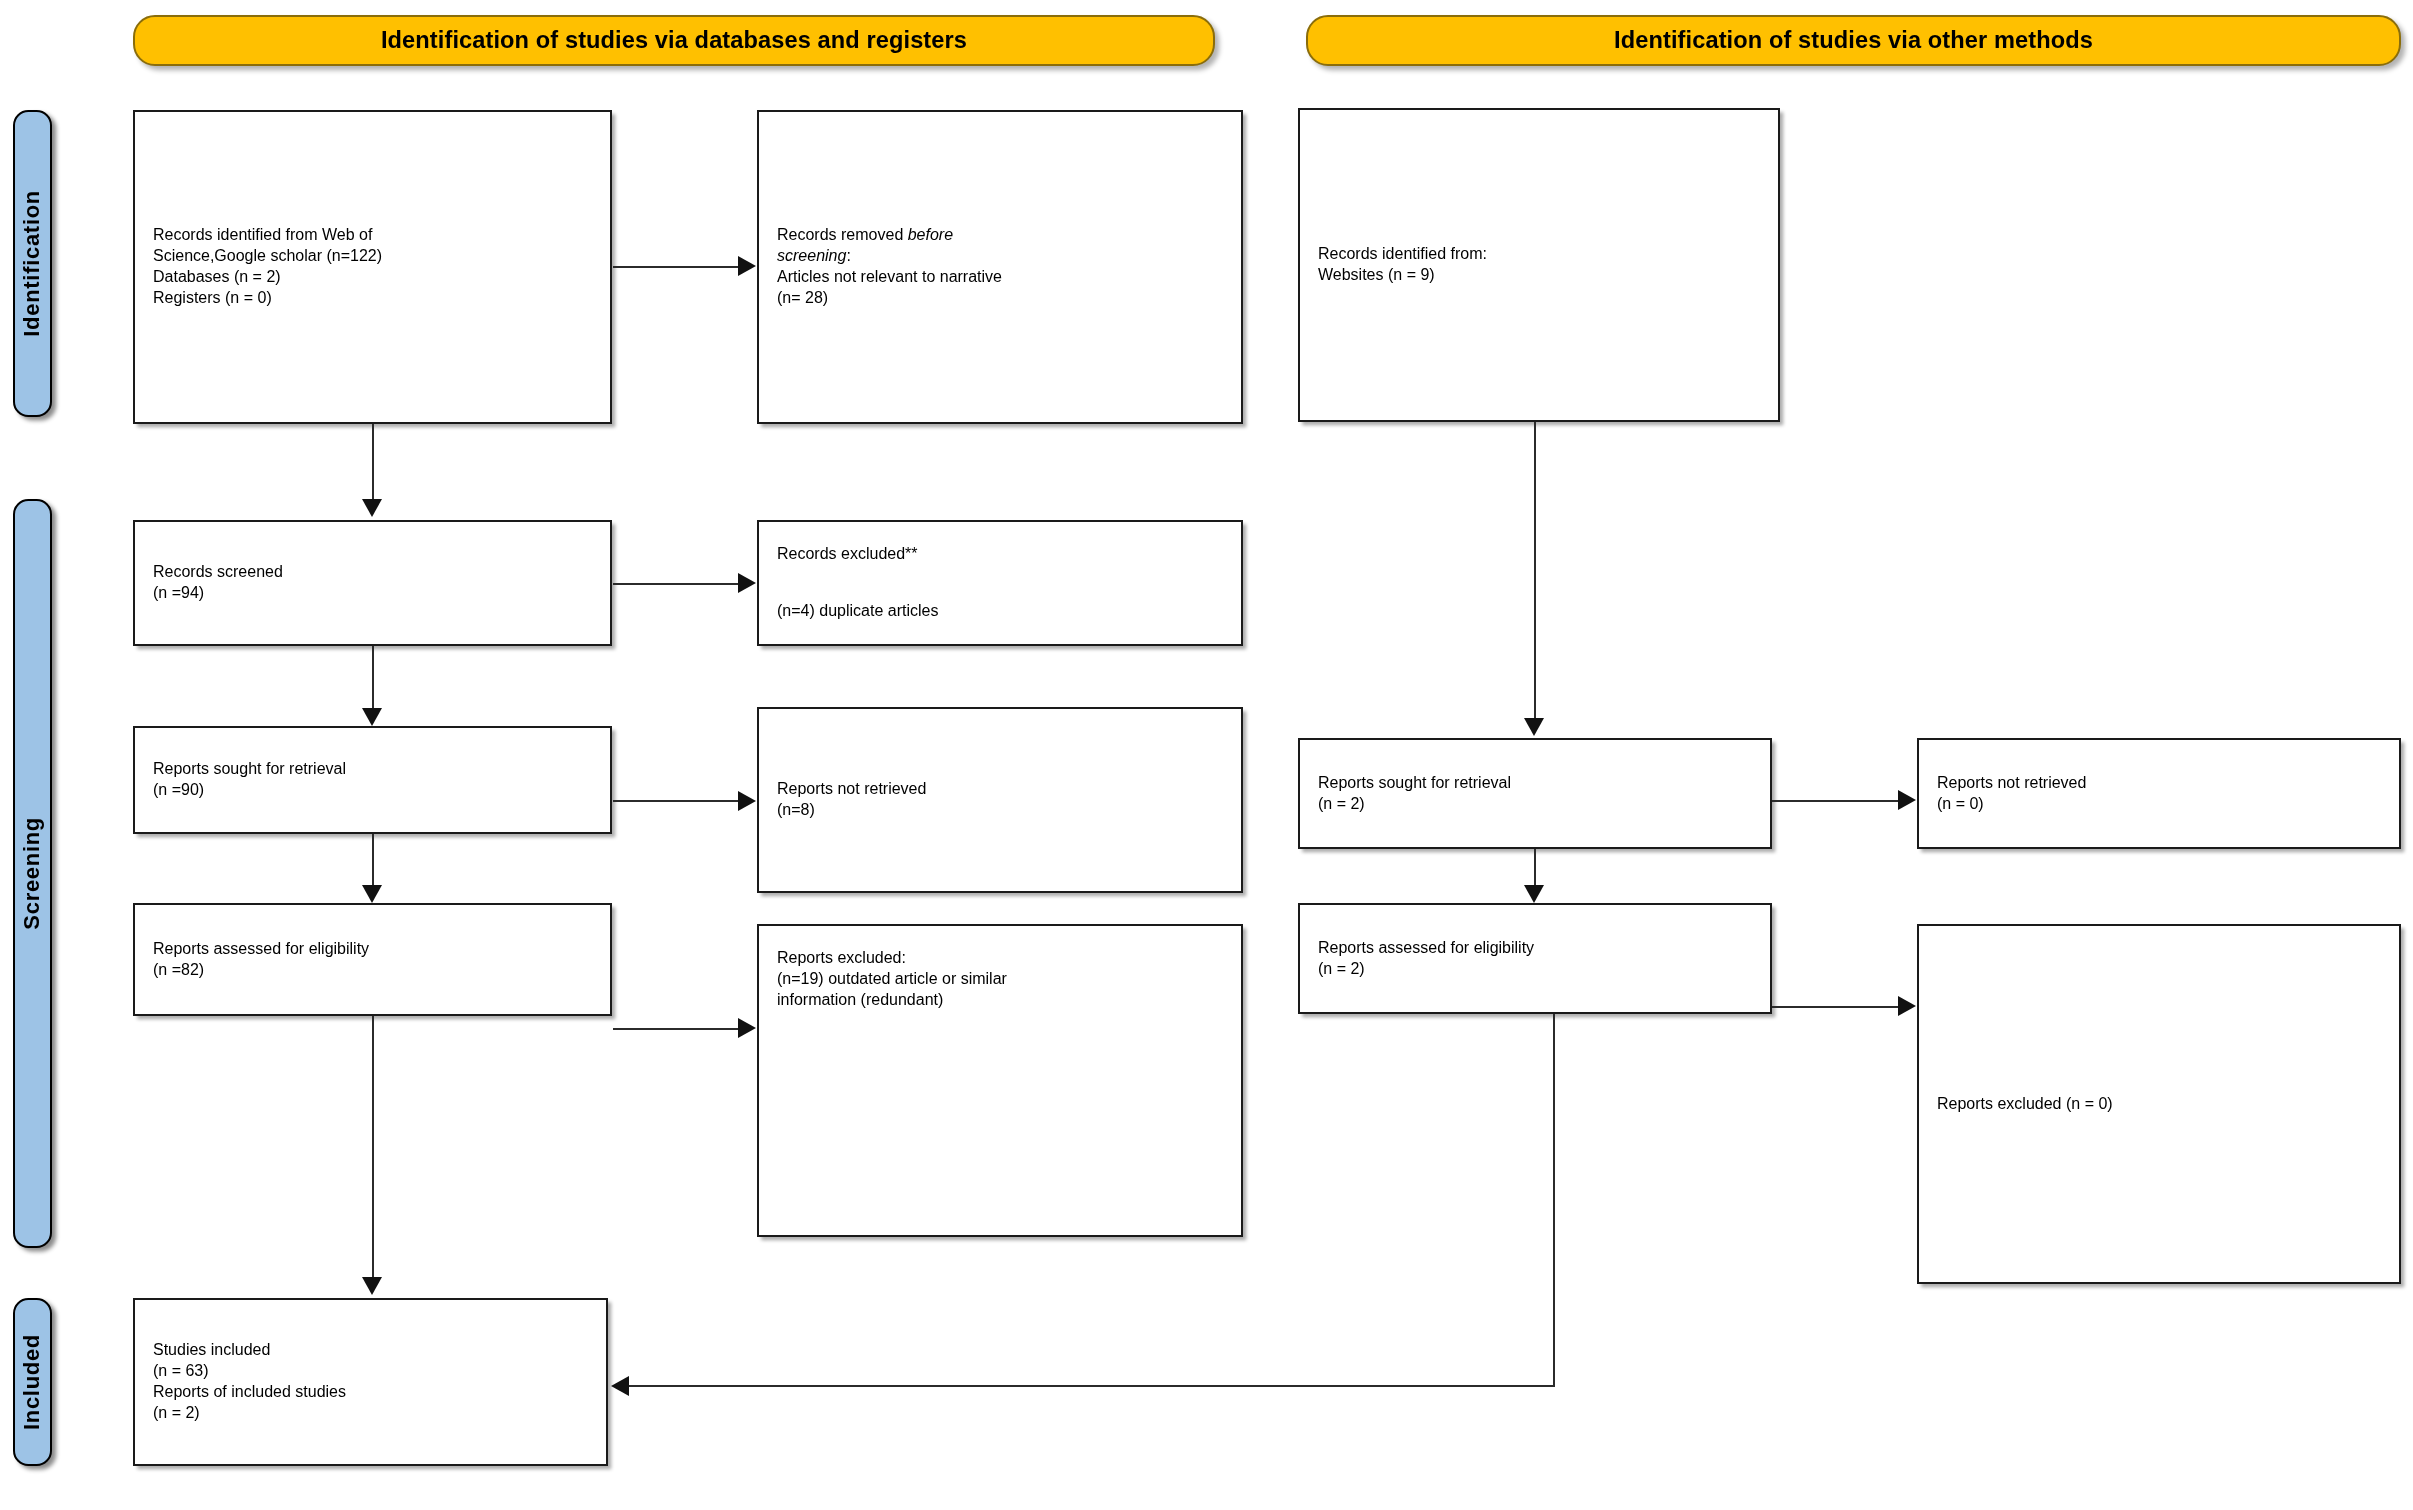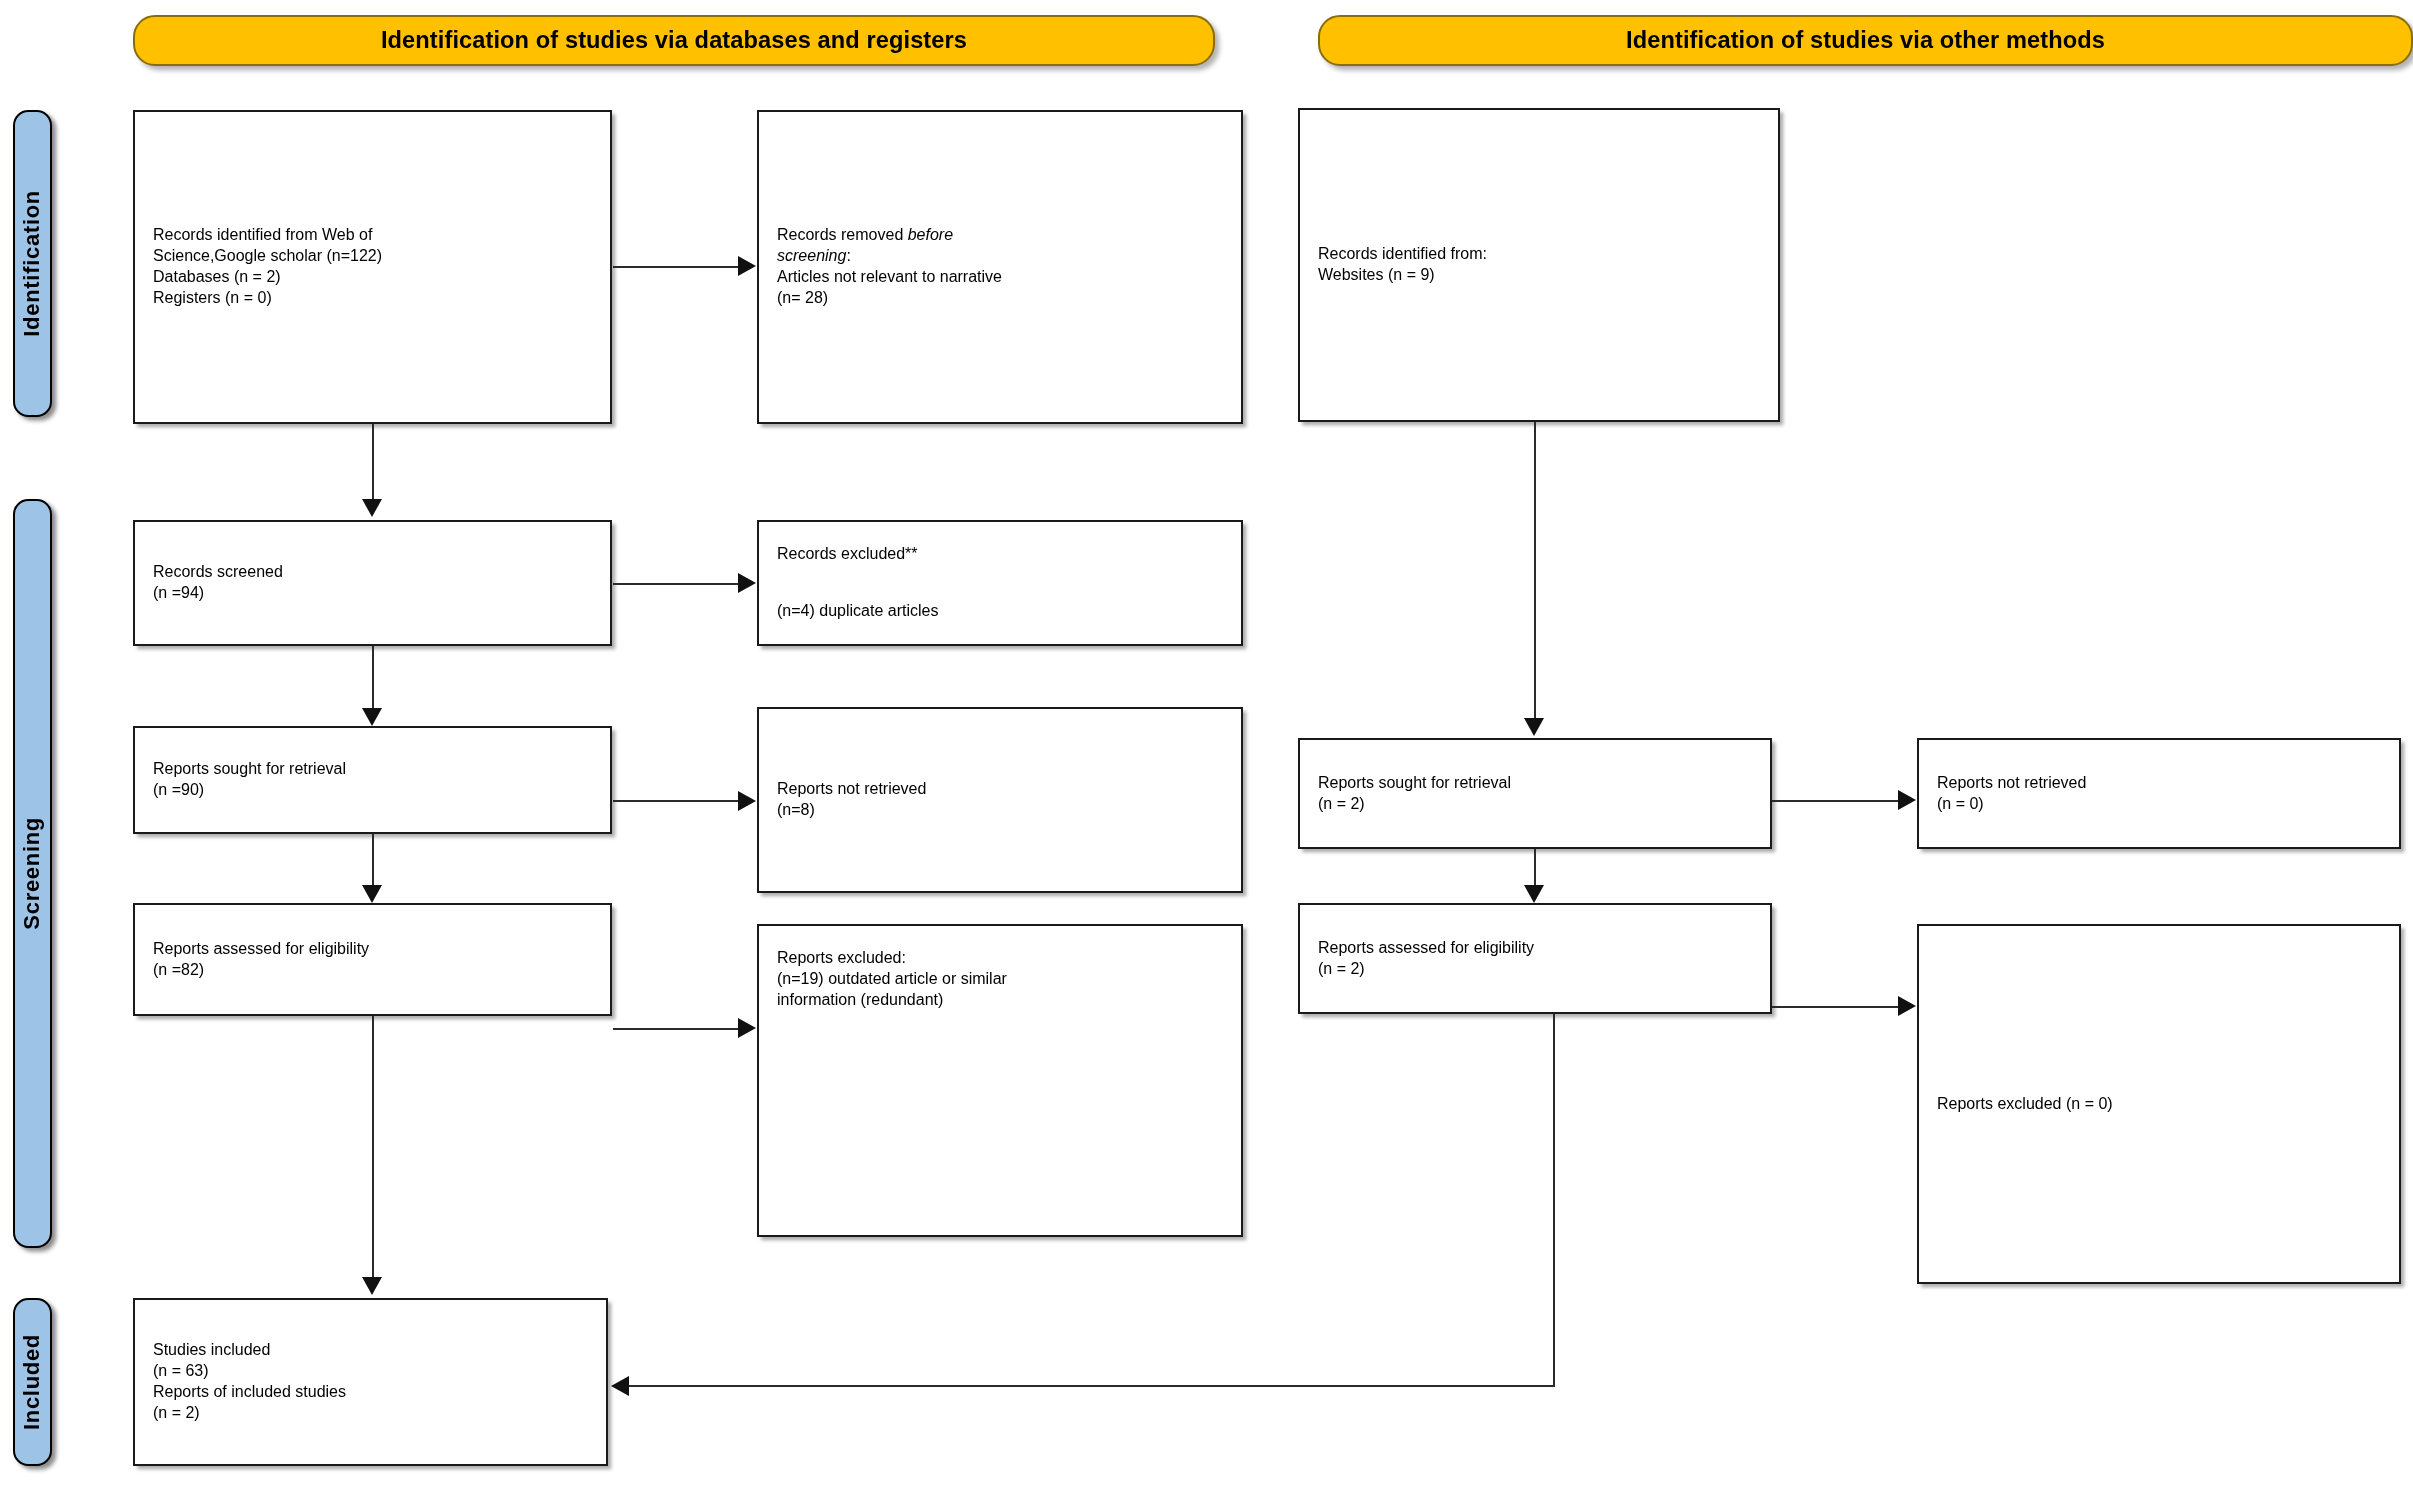--- a/index.html
+++ b/index.html
@@ -105,21 +105,21 @@
 </style>
 </head>
 <body>
 
 <div id="root">
 
   <div class="hdr" style="left:133px; top:15.3px; width:1082px; height:51px;">
     <span>Identification of studies via databases and registers</span>
   </div>
 
-  <div class="hdr" style="left:1306px; top:15.3px; width:1095px; height:51px;margin-left:12px;">
+  <div class="hdr" style="left:1306px; top:15.3px; width:1095px; height:51px;">
     <span>Identification of studies via other methods</span>
   </div>
 
   <div class="stage" style="left:12.5px; top:110px; width:39px; height:307px;">
     <span>Identification</span>
   </div>
 
   <div class="stage" style="left:12.5px; top:499px; width:39px; height:749px;">
     <span>Screening</span>
   </div>

